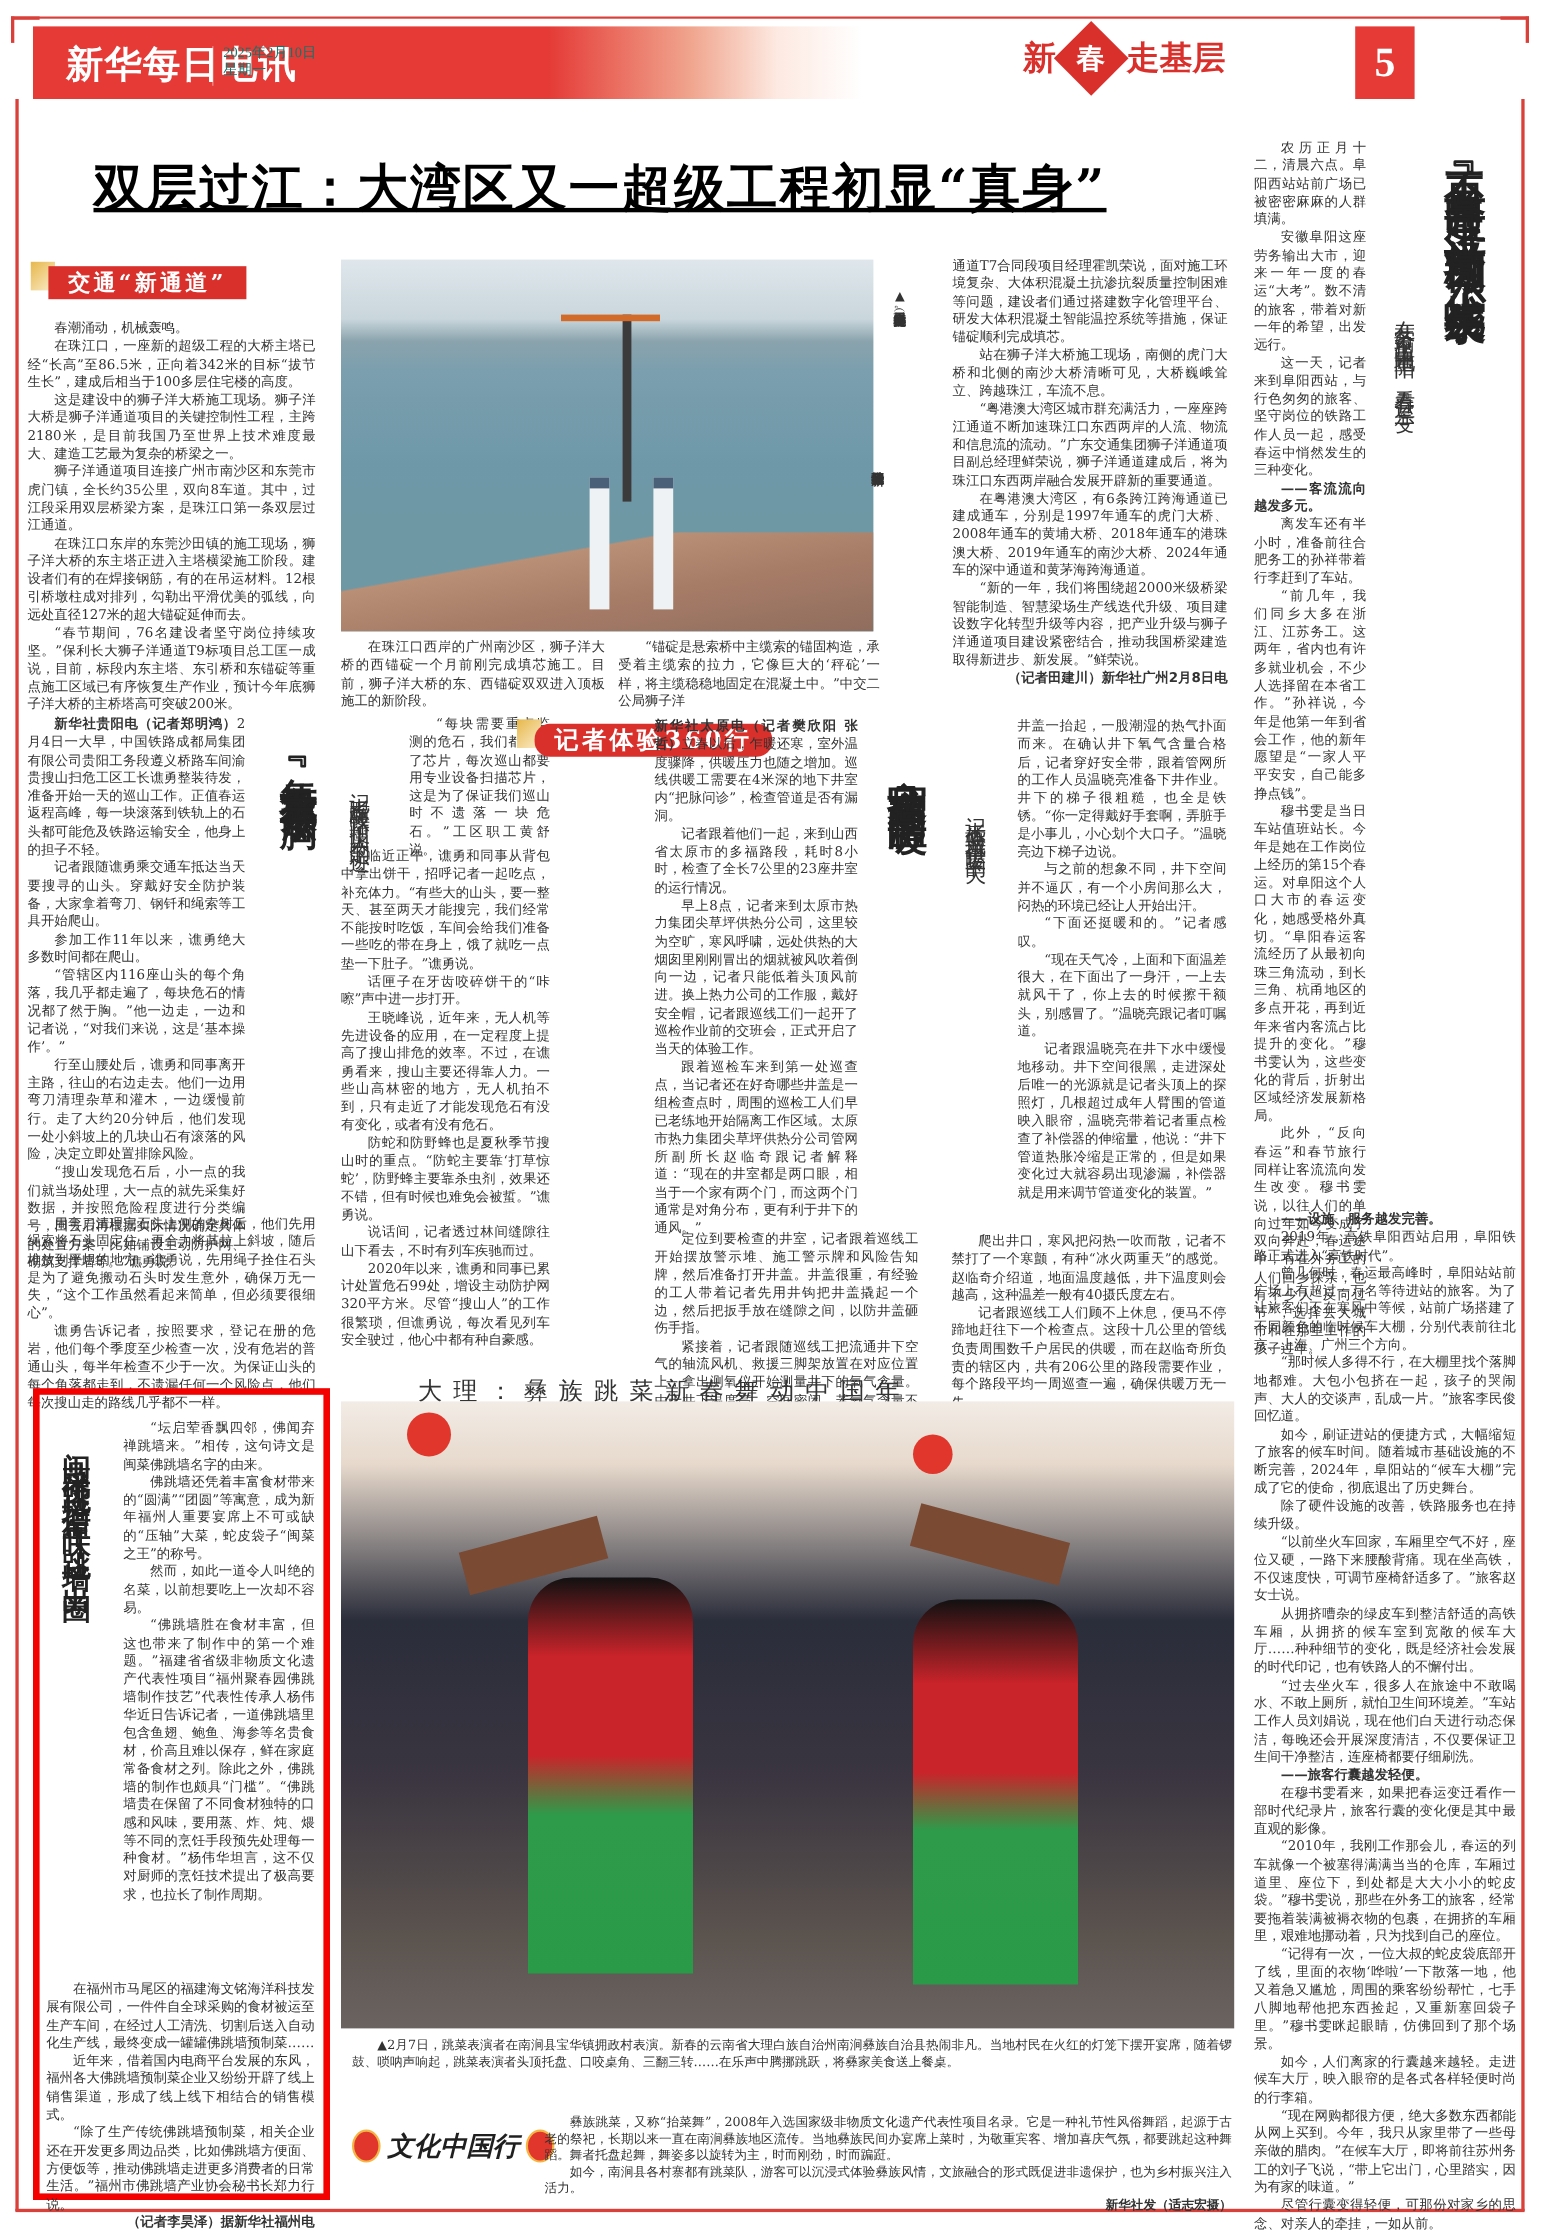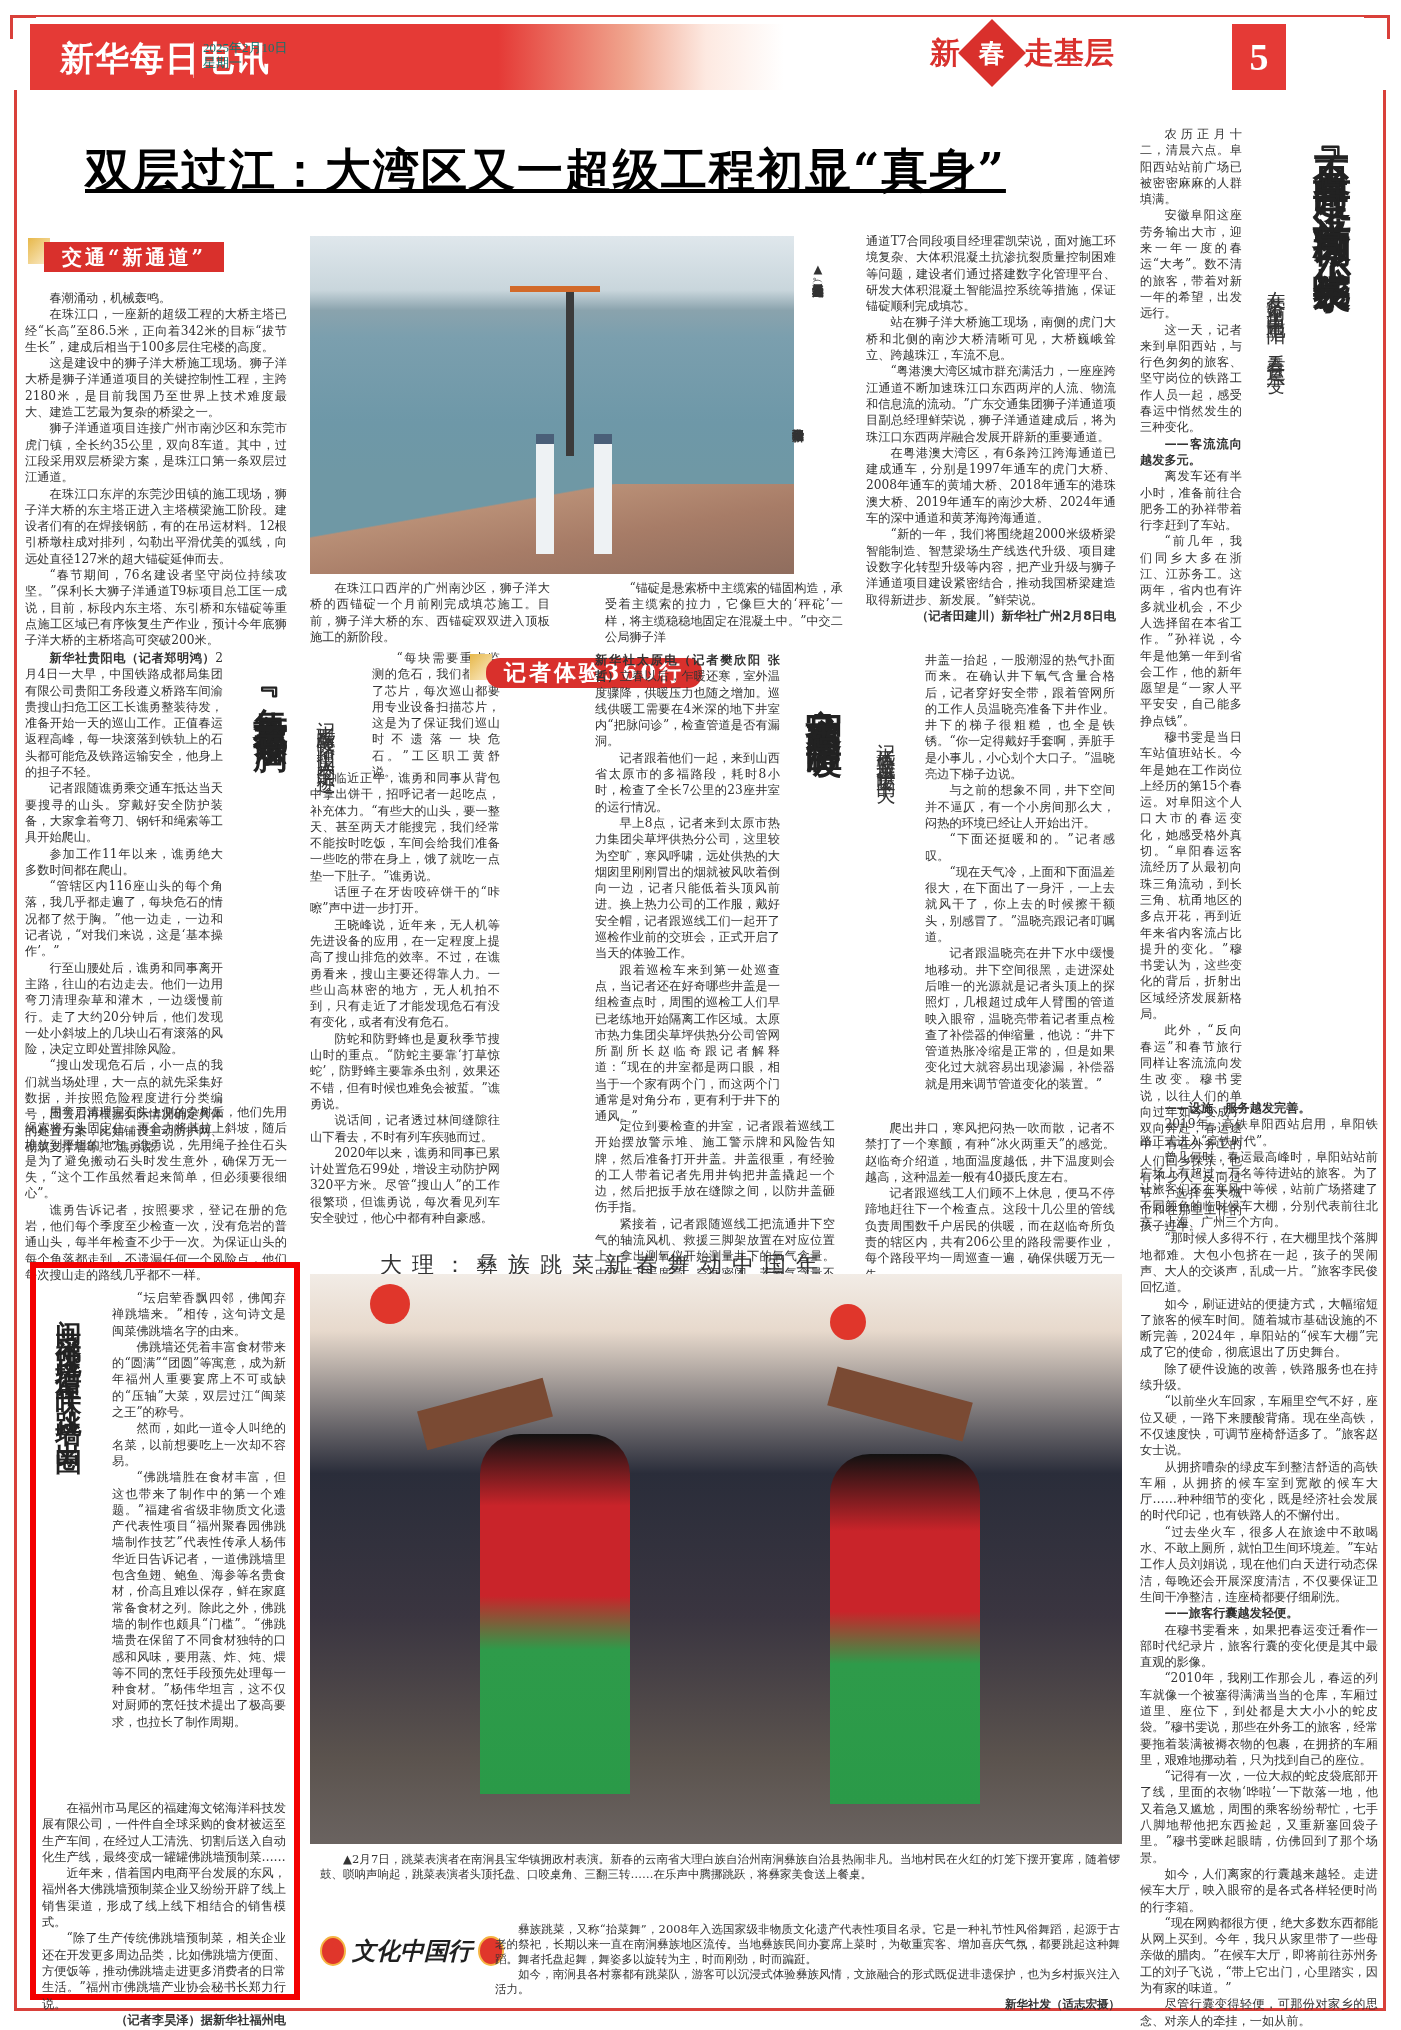--- a/index.html
+++ b/index.html
@@ -113,21 +113,21 @@
   <div class="crane-arm"></div>
   <div class="bridge-tower" style="left:226px;"></div>
   <div class="bridge-tower" style="left:284px;"></div>
 </div>
 <div class="abs photo-cap-v" style="left:810px;top:262px;height:280px;">▲这是狮子洋通道主桥狮子洋大桥施工现场（二月六日摄）。</div>
 <div class="abs photo-cap-v" style="left:790px;top:420px;height:150px;font-weight:bold;font-family:'DejaVu Sans',sans-serif;">新华社记者王瑞平摄</div>
 
 <div class="abs col" style="left:310px;top:580px;width:240px;">
   <p>在珠江口西岸的广州南沙区，狮子洋大桥的西锚碇一个月前刚完成填芯施工。目前，狮子洋大桥的东、西锚碇双双进入顶板施工的新阶段。</p>
 </div>
-<div class="abs col" style="left:605px;top:580px;width:238px;">
+<div class="abs col" style="left:562px;top:580px;width:238px;">
   <p>“锚碇是悬索桥中主缆索的锚固构造，承受着主缆索的拉力，它像巨大的‘秤砣’一样，将主缆稳稳地固定在混凝土中。”中交二公局狮子洋</p>
 </div>
 
 <div class="abs col" style="left:866px;top:233px;width:250px;">
   <p class="noi">通道T7合同段项目经理霍凯荣说，面对施工环境复杂、大体积混凝土抗渗抗裂质量控制困难等问题，建设者们通过搭建数字化管理平台、研发大体积混凝土智能温控系统等措施，保证锚碇顺利完成填芯。</p>
   <p>站在狮子洋大桥施工现场，南侧的虎门大桥和北侧的南沙大桥清晰可见，大桥巍峨耸立、跨越珠江，车流不息。</p>
   <p>“粤港澳大湾区城市群充满活力，一座座跨江通道不断加速珠江口东西两岸的人流、物流和信息流的流动。”广东交通集团狮子洋通道项目副总经理鲜荣说，狮子洋通道建成后，将为珠江口东西两岸融合发展开辟新的重要通道。</p>
   <p>在粤港澳大湾区，有6条跨江跨海通道已建成通车，分别是1997年通车的虎门大桥、2008年通车的黄埔大桥、2018年通车的港珠澳大桥、2019年通车的南沙大桥、2024年通车的深中通道和黄茅海跨海通道。</p>
   <p>“新的一年，我们将围绕超2000米级桥梁智能制造、智慧梁场生产线迭代升级、项目建设数字化转型升级等内容，把产业升级与狮子洋通道项目建设紧密结合，推动我国桥梁建造取得新进步、新发展。”鲜荣说。</p>
   <div class="byline">（记者田建川）新华社广州2月8日电</div>
@@ -221,21 +221,21 @@
   <p>“现在网购都很方便，绝大多数东西都能从网上买到。今年，我只从家里带了一些母亲做的腊肉。”在候车大厅，即将前往苏州务工的刘子飞说，“带上它出门，心里踏实，因为有家的味道。”</p>
   <p>尽管行囊变得轻便，可那份对家乡的思念、对亲人的牵挂，一如从前。</p>
   <div class="byline">（记者戴威　何曦悦　胡锐）</div>
 
 </div>
 
 <div class="abs box"></div>
 <div class="abs vtitle" style="left:52px;top:1300px;font-size:26px;height:420px;letter-spacing:10px;">闽菜佛跳墙借年味『跳墙』出圈</div>
 <div class="abs col" style="left:112px;top:1290px;width:174px;">
   <p>“坛启荤香飘四邻，佛闻弃禅跳墙来。”相传，这句诗文是闽菜佛跳墙名字的由来。</p>
-  <p>佛跳墙还凭着丰富食材带来的“圆满”“团圆”等寓意，成为新年福州人重要宴席上不可或缺的“压轴”大菜，双层过江“闽菜之王”的称号。</p>
+  <p>佛跳墙还凭着丰富食材带来的“圆满”“团圆”等寓意，成为新年福州人重要宴席上不可或缺的“压轴”大菜，蛇皮袋子“闽菜之王”的称号。</p>
   <p>然而，如此一道令人叫绝的名菜，以前想要吃上一次却不容易。</p>
   <p>“佛跳墙胜在食材丰富，但这也带来了制作中的第一个难题。”福建省省级非物质文化遗产代表性项目“福州聚春园佛跳墙制作技艺”代表性传承人杨伟华近日告诉记者，一道佛跳墙里包含鱼翅、鲍鱼、海参等名贵食材，价高且难以保存，鲜在家庭常备食材之列。除此之外，佛跳墙的制作也颇具“门槛”。“佛跳墙贵在保留了不同食材独特的口感和风味，要用蒸、炸、炖、煨等不同的烹饪手段预先处理每一种食材。”杨伟华坦言，这不仅对厨师的烹饪技术提出了极高要求，也拉长了制作周期。</p>
 </div>
 <div class="abs col" style="left:42px;top:1800px;width:244px;">
   <p>在福州市马尾区的福建海文铭海洋科技发展有限公司，一件件自全球采购的食材被运至生产车间，在经过人工清洗、切割后送入自动化生产线，最终变成一罐罐佛跳墙预制菜……</p>
   <p>近年来，借着国内电商平台发展的东风，福州各大佛跳墙预制菜企业又纷纷开辟了线上销售渠道，形成了线上线下相结合的销售模式。</p>
   <p>“除了生产传统佛跳墙预制菜，相关企业还在开发更多周边品类，比如佛跳墙方便面、方便饭等，推动佛跳墙走进更多消费者的日常生活。”福州市佛跳墙产业协会秘书长郑力行说。</p>
   <div class="byline">（记者李昊泽）据新华社福州电</div>
 </div>
 

